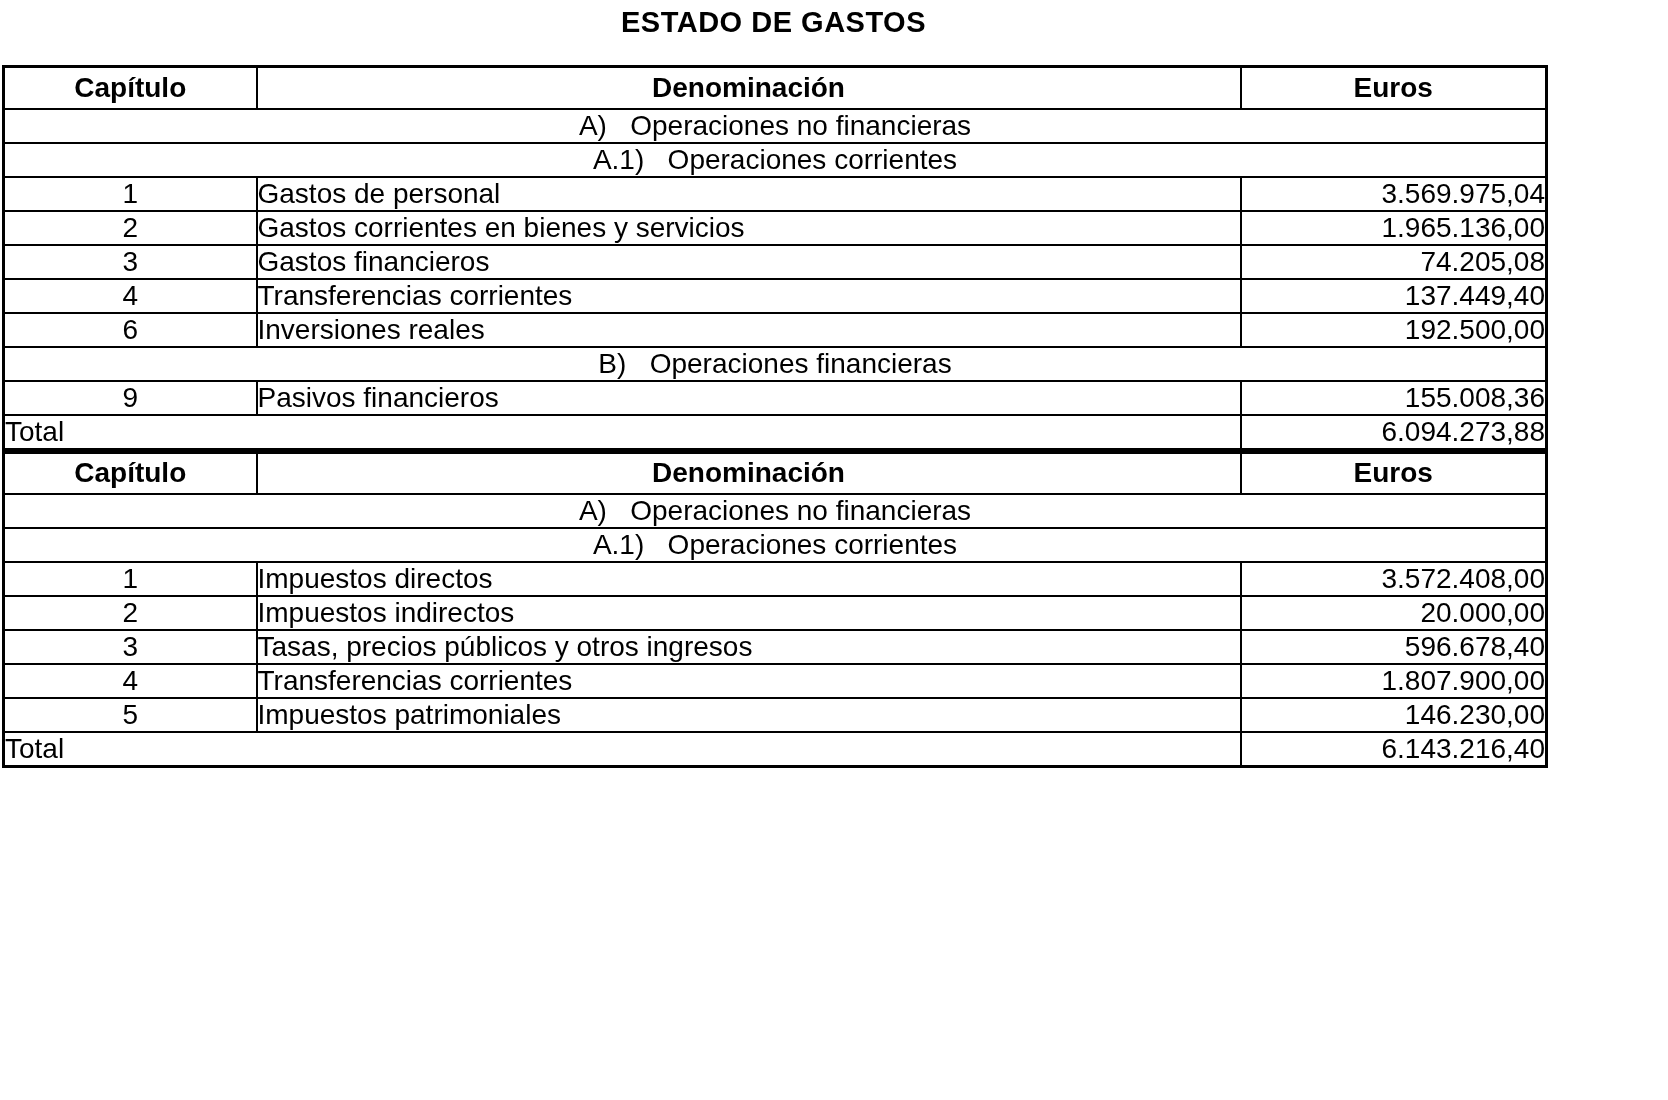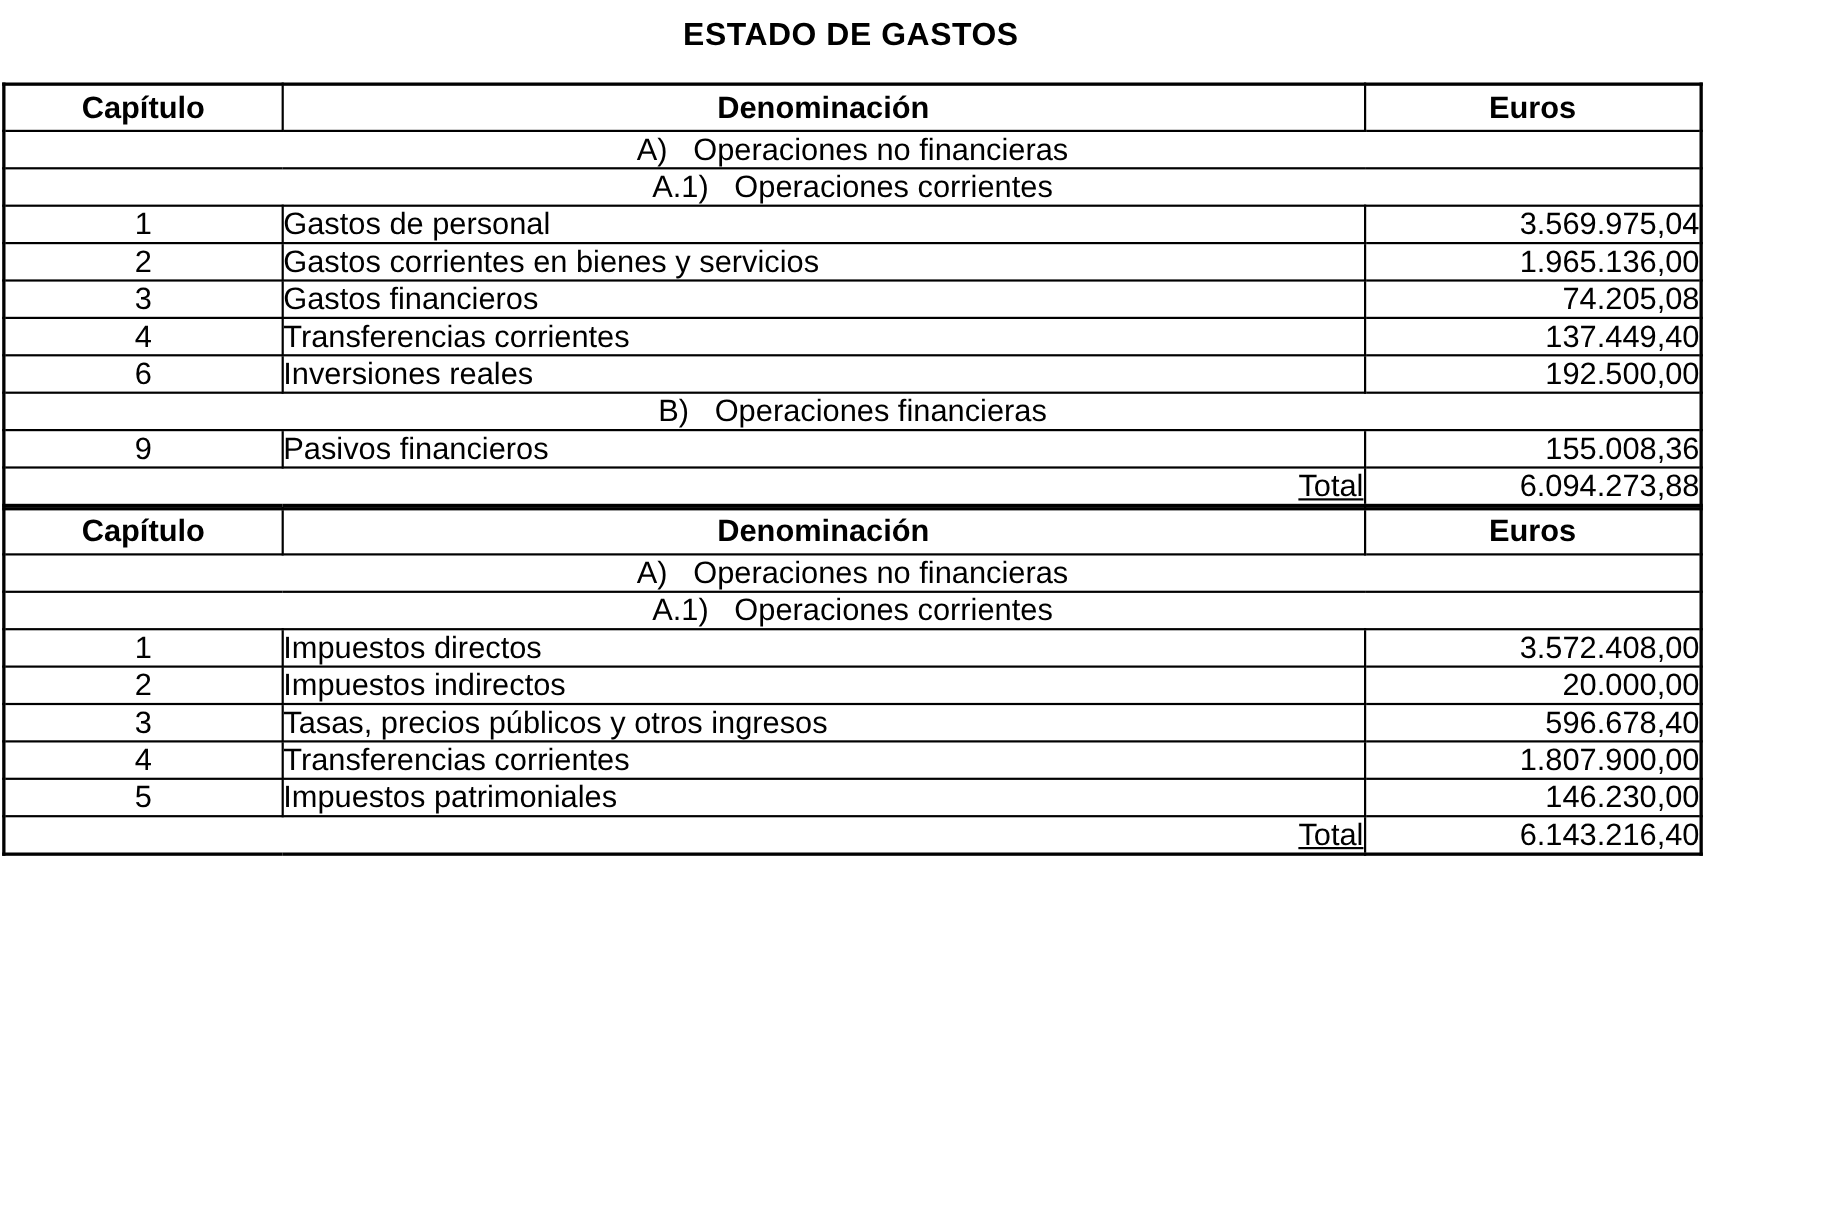--- a/index.html
+++ b/index.html
@@ -9,21 +9,21 @@
     background: #ffffff;
     color: #000000;
     font-family: "Liberation Sans", sans-serif;
   }
   body {
     width: 1668px;
     height: 1100px;
     overflow: hidden;
   }
   .page {
-    padding: 16px 0 0 2px;
+    padding: 6px 0 0 2px;
   }
   .table-title {
     width: 1543px;
     text-align: center;
     font-weight: bold;
     font-size: 29px;
     letter-spacing: 0.5px;
     margin: 0 0 26px 0;
   }
   .block-ingresos .table-title {
@@ -49,21 +49,21 @@
   }
   table.budget th {
     font-weight: bold;
     text-align: center;
     height: 42px;
   }
   td.cap { text-align: center; }
   td.den { text-align: left; padding-left: 18px; }
   td.eur { text-align: right; padding-right: 55px; }
   td.section { text-align: center; white-space: pre; }
-  td.total-label { text-align: right; padding-right: 130px; text-decoration: underline; }
+  td.total-label { padding-right: 130px; }
 </style>
 </head>
 <body>
 
 <div class="page">
 
   <div class="block-gastos">
     <div class="table-title">ESTADO DE GASTOS</div>
     <table class="budget">
       <colgroup>

